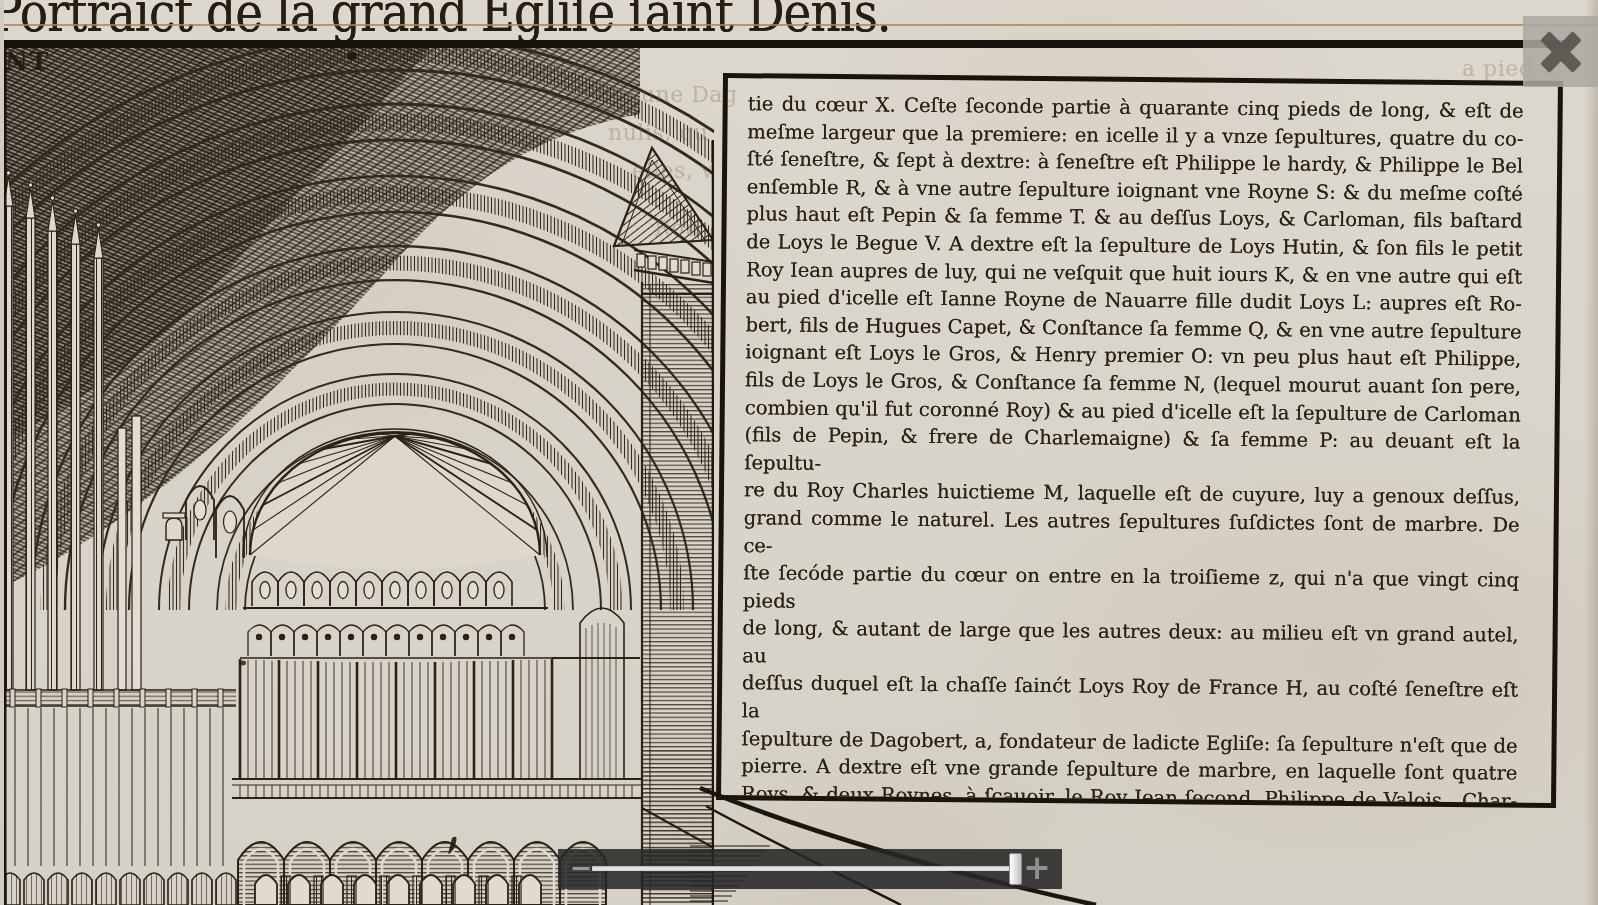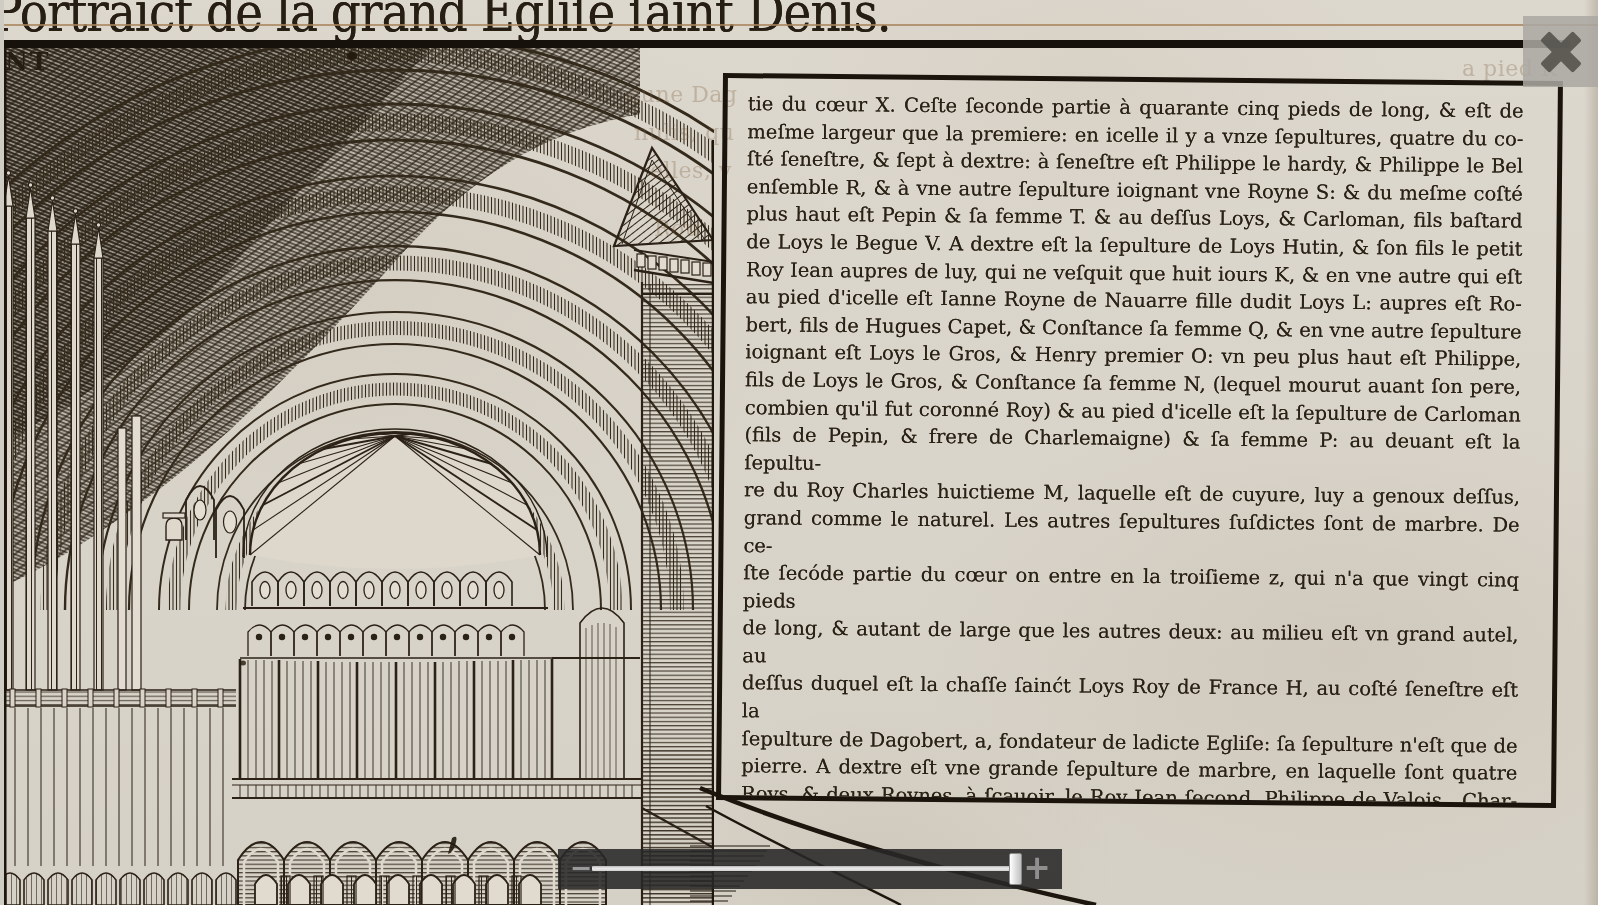--- a/index.html
+++ b/index.html
@@ -389,22 +389,22 @@
       <path d="M150 34 C215 70 280 100 345 133" stroke-width="2.5"></path>
       <g stroke-width="1">
         <path d="M134 74 H214 M134 79 H211 M134 84 H208 M134 89 H204 M134 94 H200 M134 99 H196 M134 104 H192
                  M134 109 H188 M134 114 H184 M134 119 H180 M134 124 H176 M134 129 H172"></path>
       </g>
     </g>
   </svg>
 
   <div class="ghost" style="left:1462px;top:56px;">a pied K</div>
   <div class="ghost" style="left:628px;top:82px;">cune Dag</div>
-  <div class="ghost" style="left:634px;top:120px;">nulis, qu</div>
-  <div class="ghost" style="left:650px;top:158px;">elles, v</div>
+  <div class="ghost" style="left:608px;top:120px;">nulis, qu</div>
+  <div class="ghost" style="left:632px;top:158px;">elles, v</div>
   <div class="ghost" style="left:654px;top:216px;">Rou</div>
 
   <div class="text-box">
     <div>
         <div class="tb-line">tie du cœur X. Ceſte ſeconde partie à quarante cinq pieds de long, &amp; eſt de</div>
         <div class="tb-line">meſme largeur que la premiere: en icelle il y a vnze ſepultures, quatre du co-</div>
         <div class="tb-line">ſté ſeneſtre, &amp; ſept à dextre: à ſeneſtre eſt Philippe le hardy, &amp; Philippe le Bel</div>
         <div class="tb-line">enſemble R, &amp; à vne autre ſepulture ioignant vne Royne S: &amp; du meſme coſté</div>
         <div class="tb-line">plus haut eſt Pepin &amp; ſa femme T. &amp; au deſſus Loys, &amp; Carloman, fils baſtard</div>
         <div class="tb-line">de Loys le Begue V. A dextre eſt la ſepulture de Loys Hutin, &amp; ſon fils le petit</div>

